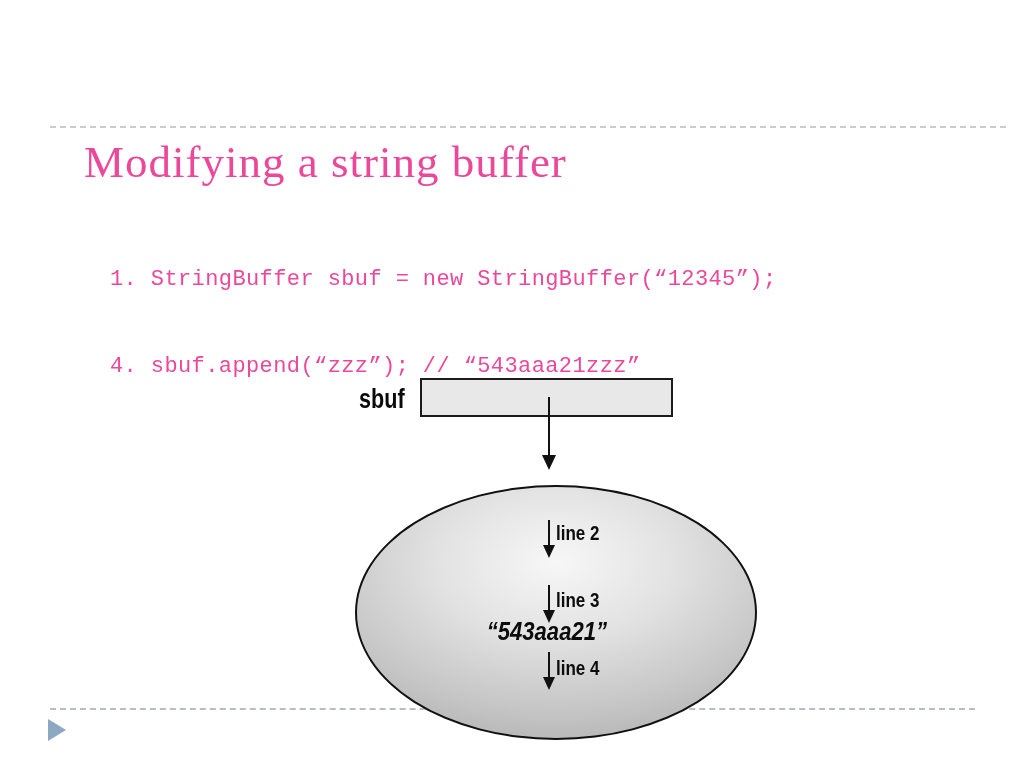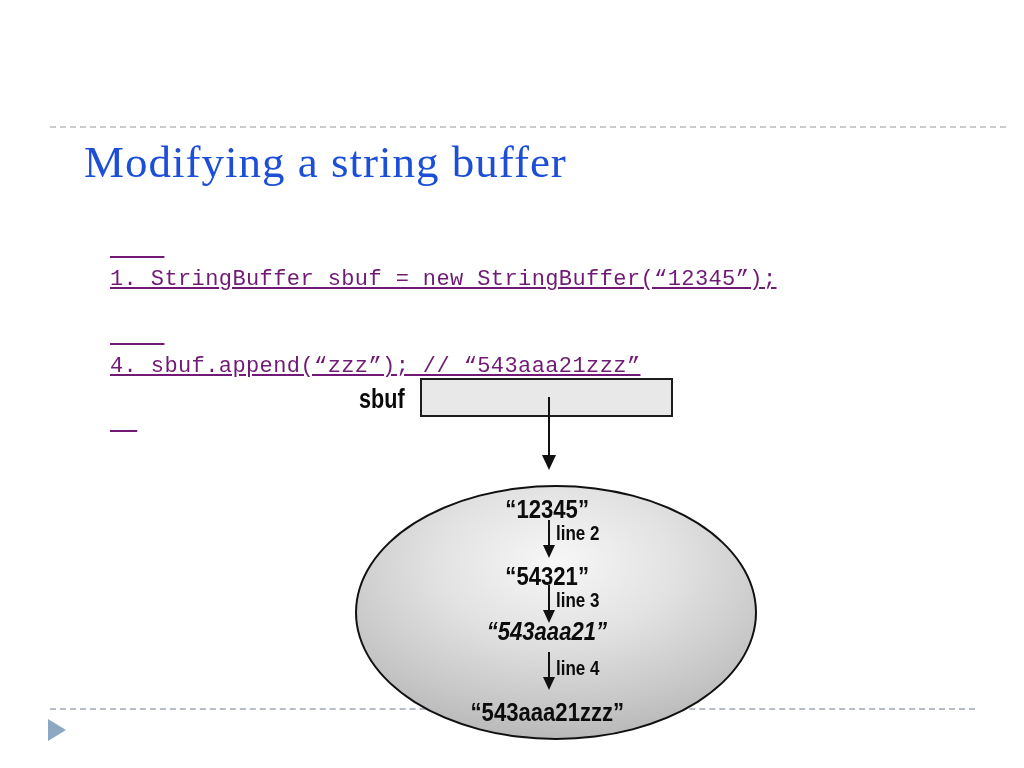--- a/index.html
+++ b/index.html
@@ -15,31 +15,30 @@
   
   .rule{position:absolute;height:0;border-top:2px dashed #cbcbcb;}
   .rule-top{left:50px;top:126px;width:956px;}
   .rule-bottom{left:50px;top:708px;width:925px;border-top-color:#b6bdc6;z-index:1;}
 
   
   .title{
     position:absolute;left:84px;top:136px;
     font-family:"Liberation Serif", serif;
     font-size:45px;font-weight:400;
-    color:#1d4ed8;letter-spacing:1px;
+    color:#ec4899;letter-spacing:1px;
     margin:0;white-space:nowrap;
   }
 
   
   .code{
     position:absolute;left:110px;top:211px;
     font-family:"Liberation Mono", monospace;
-    font-size:22px;color:#701a75;letter-spacing:0.4px;
+    font-size:22px;color:#ec4899;letter-spacing:0.4px;
     white-space:pre;
-    text-decoration:underline;
   }
   .code-line{height:37px;line-height:37px;}
 
   
   .sbuf-label{
     position:absolute;left:359px;top:384px;
     font-size:27px;font-weight:bold;color:#0a0a0a;
     transform:scaleX(0.8);transform-origin:left center;
     white-space:nowrap;
   }
@@ -117,33 +116,30 @@
   </div>
 
   <div class="sbuf-label">sbuf</div>
   <div class="var-box"></div>
   <div class="pointer-line"></div>
   <div class="pointer-head"></div>
 
   <div class="rule rule-bottom"></div>
 
   <div class="ellipse">
-    <div class="ell-value v1"><span>“12345”</span></div>
     <div class="ell-arrow-line a1l"></div>
     <div class="ell-arrow-head a1h"></div>
     <div class="ell-arrow-label lb1">line 2</div>
 
-    <div class="ell-value v2"><span>“54321”</span></div>
     <div class="ell-arrow-line a2l"></div>
     <div class="ell-arrow-head a2h"></div>
     <div class="ell-arrow-label lb2">line 3</div>
 
     <div class="ell-value v3"><span>“543aaa21”</span></div>
     <div class="ell-arrow-line a3l"></div>
     <div class="ell-arrow-head a3h"></div>
     <div class="ell-arrow-label lb3">line 4</div>
 
-    <div class="ell-value v4"><span>“543aaa21zzz”</span></div>
   </div>
 
   <div class="nav-triangle"></div>
 
 </div>
 
 </body></html>

